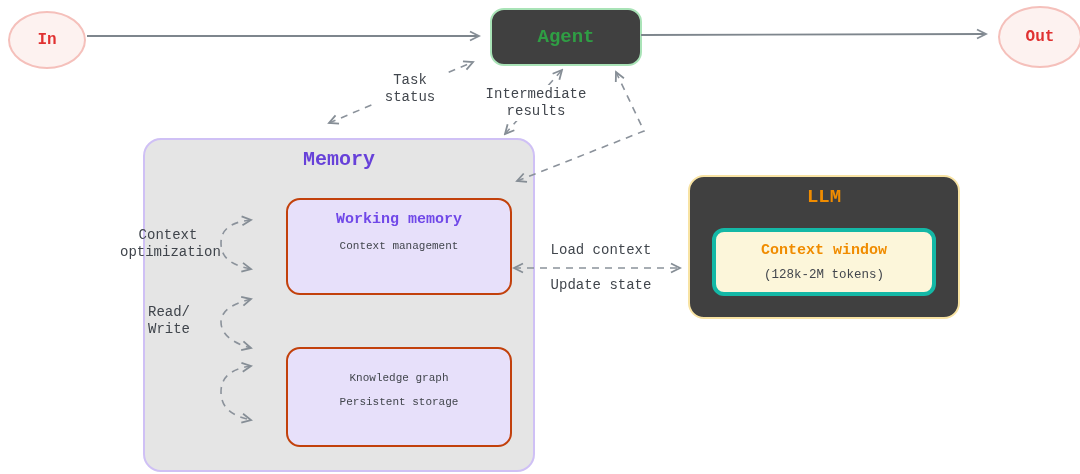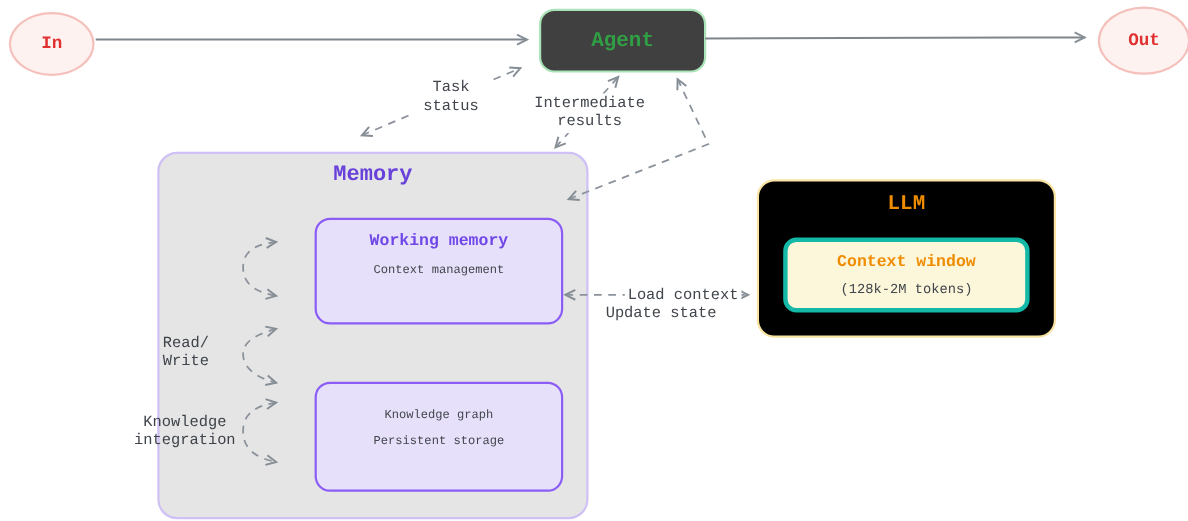--- a/index.html
+++ b/index.html
@@ -20,28 +20,28 @@
     color:#2f9e44;font-weight:bold;font-size:19px;z-index:1;
   }
   .memory-box{
     position:absolute;left:117px;top:138px;width:388px;height:330px;
     border:2px solid #cfc0f5;border-radius:18px;background:#e5e5e5;z-index:1;margin-left:26px;
   }
   .memory-title{
     margin-top:8px;text-align:center;color:#6741d9;font-weight:bold;font-size:20px;
   }
   .sub-box{
-    position:absolute;width:226px;border:2px solid #8b5cf6;border-radius:14px;
+    position:absolute;width:226px;border:2px solid #c2410c;border-radius:14px;
     background:#e7e0fa;text-align:center;box-sizing:border-box;padding:11px 6px 10px 6px;
   }
   .sub-box .sub-title{color:#7048e8;font-weight:bold;font-size:15px;margin-bottom:11px;}
   .sub-box .sub-item{color:#42464d;font-size:11px;margin-top:12px;}
   .llm-box{
-    position:absolute;left:688px;top:163px;width:268px;height:140px;
-    border:2px solid #f8e3a3;border-radius:16px;background:#000000;z-index:1;
+    position:absolute;left:688px;top:175px;width:268px;height:140px;
+    border:2px solid #f8e3a3;border-radius:16px;background:#404040;z-index:1;
   }
   .llm-title{margin-top:9px;text-align:center;color:#f08c00;font-weight:bold;font-size:19px;}
   .cw-box{
     position:absolute;left:22px;top:51px;width:224px;height:68px;
     border:4px solid #14b8a6;border-radius:12px;background:#fcf6da;
     text-align:center;box-sizing:border-box;padding:10px 4px;
   }
   .cw-title{color:#f08c00;font-weight:bold;font-size:15px;}
   .cw-sub{color:#42464d;font-size:12.5px;margin-top:9px;}
   
@@ -121,28 +121,28 @@
     <div>Intermediate</div>
     <div>results</div>
   </div>
 
   <div class="edge-label" style="left:372px;top:71px;width:72px;">
     <div>Task</div>
     <div>status</div>
   </div>
 
 
-  <div class="edge-label" style="left:568px;top:241px;width:102px;margin-top:19px;">Load context</div>
+  <div class="edge-label" style="left:548px;top:241px;width:102px;">Load context</div>
 
   <div class="edge-label" style="left:546px;top:276px;width:106px;">Update state</div>
 
+  <div class="side-label" style="left:120px;top:227px;width:96px;">
+    <div>Context</div>
+    <div>optimization</div>
+  </div>
 
   <div class="side-label" style="left:131px;top:304px;width:76px;">
     <div>Read/</div>
     <div>Write</div>
   </div>
 
-  <div class="side-label" style="left:120px;top:376px;width:96px;">
-    <div>Knowledge</div>
-    <div>integration</div>
-  </div>
 
 </div>
 
 </body></html>

